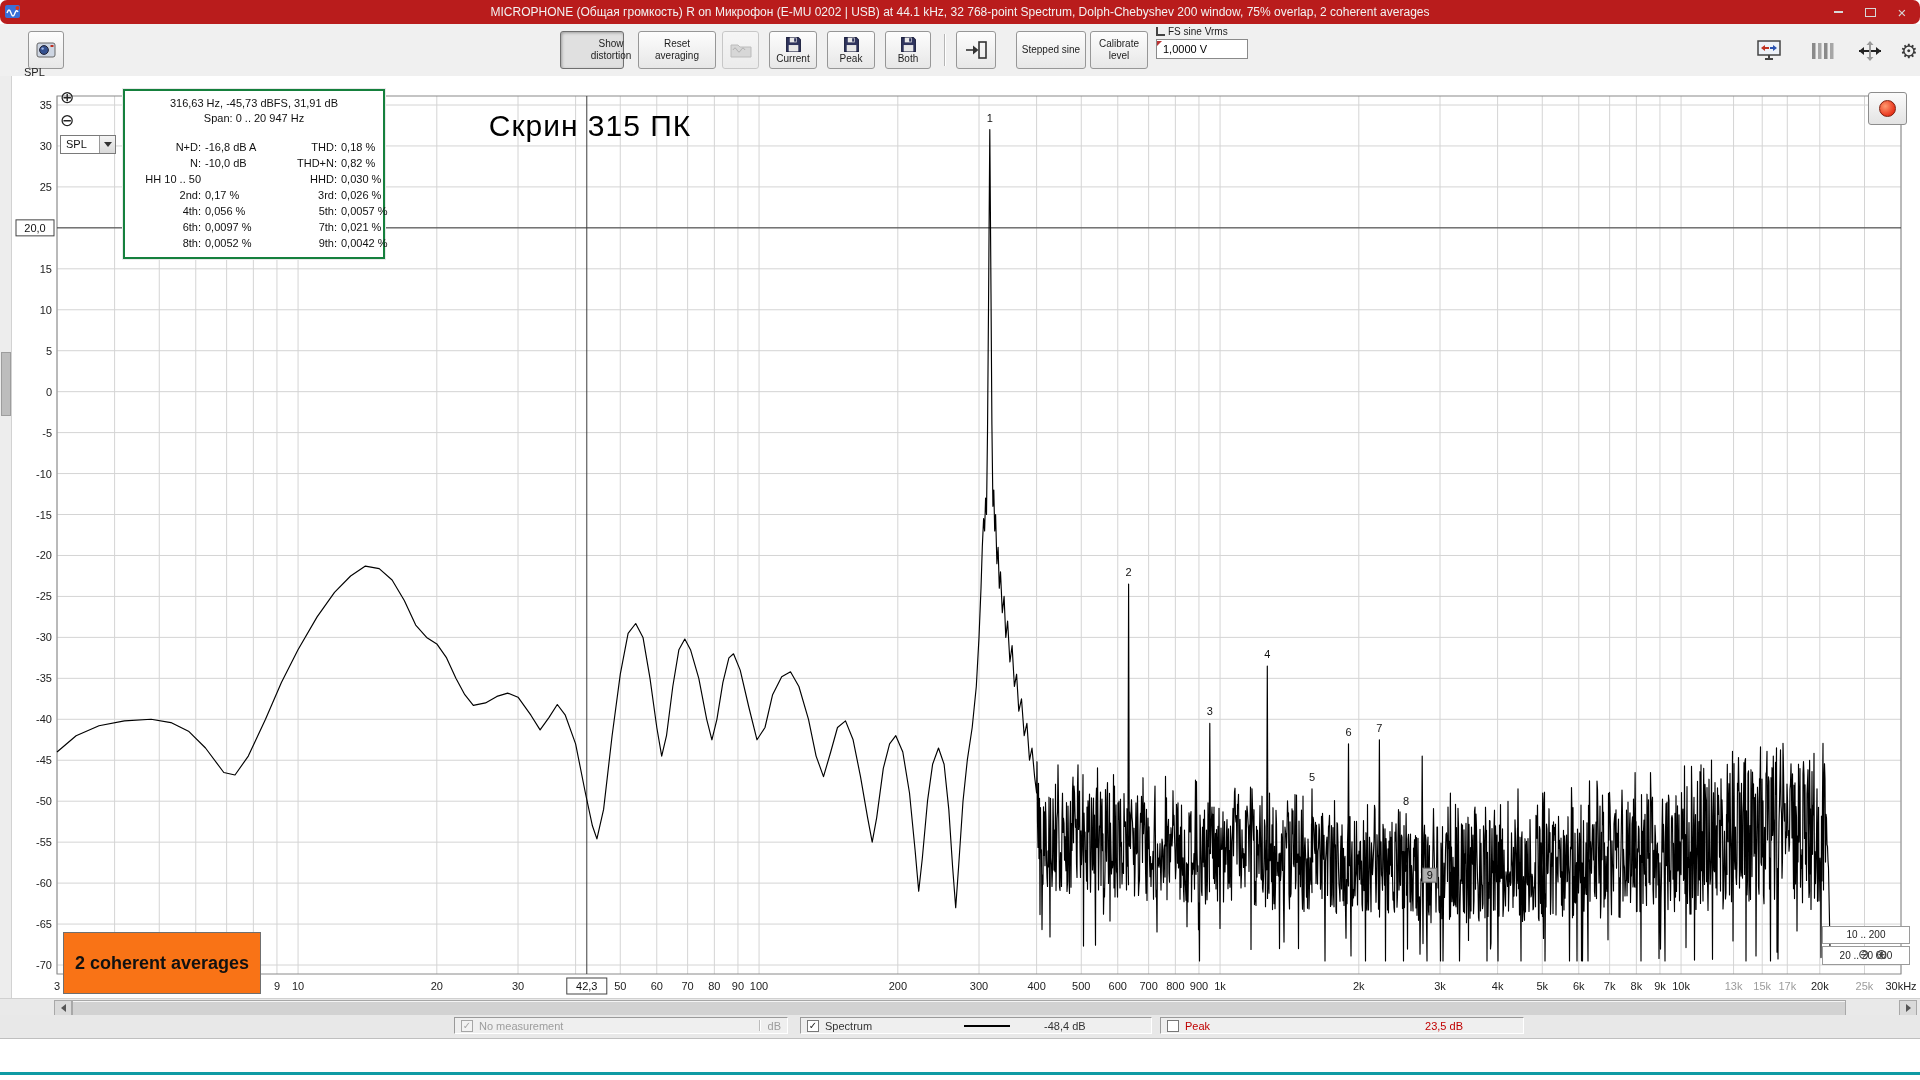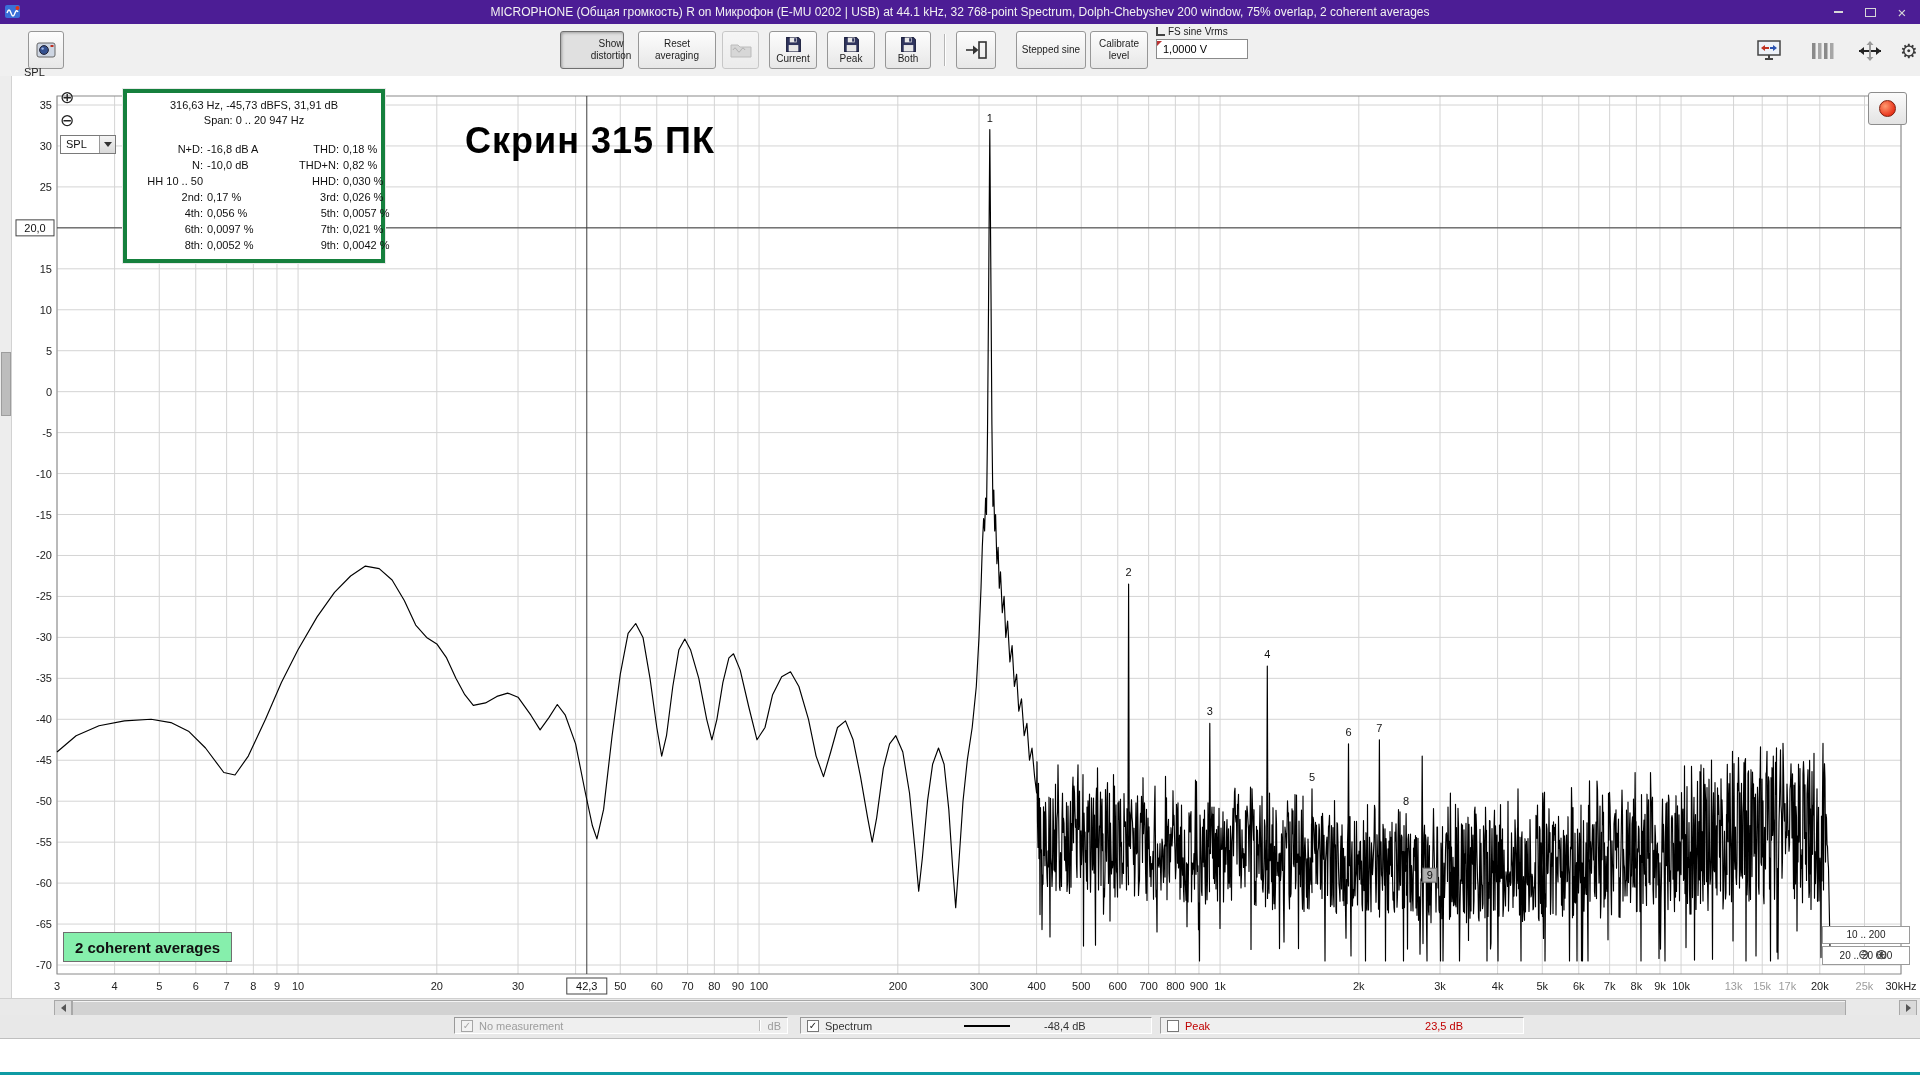--- a/index.html
+++ b/index.html
@@ -1,20 +1,20 @@
 <!DOCTYPE html>
 <html style="--accent-teal: #0f9ba4; --record-red: #e8341c; --status-red: #c00000; --trace-black: #000000;"><head>
 <meta charset="utf-8">
 <style>
   html,body{margin:0;padding:0;background:#fff;}
   body{width:1920px;height:1080px;overflow:hidden;font-family:"Liberation Sans",sans-serif;position:relative;}
   .app{position:absolute;inset:0;background:#fff;}
 
   
-  .titlebar{position:absolute;left:0;top:0;width:1920px;height:24px;background:#4c1d95;display:flex;align-items:center;}
+  .titlebar{position:absolute;left:0;top:0;width:1920px;height:24px;background:#b91c1c;display:flex;align-items:center;border-radius:7px;}
   .app-icon{width:16px;height:16px;margin-left:5px;flex:0 0 auto;}
   .title-text{position:absolute;left:0;right:0;text-align:center;color:#f2f2f2;font-size:12px;line-height:24px;white-space:nowrap;}
   .win-controls{position:absolute;right:4px;top:0;height:24px;display:flex;align-items:center;gap:4px;}
   .win-btn{width:28px;height:18px;display:flex;align-items:center;justify-content:center;color:#d8d8d8;font-size:12px;}
   .glyph-min{width:9px;height:2px;background:#d8d8d8;}
   .glyph-max{width:9px;height:7px;border:1px solid #d8d8d8;}
   .glyph-close::after{content:"×";font-size:15px;line-height:1;color:#d8d8d8;}
 
   
   .toolbar{position:absolute;left:0;top:24px;width:1920px;height:52px;background:#f0f0f0;border-bottom:1px solid #c6c6c6;}
@@ -35,36 +35,36 @@
   #chart-svg{position:absolute;left:0;top:0;}
   .spl-top{position:absolute;left:24px;top:-10px;font-size:11px;color:#222;}
   .zoom-glyph{position:absolute;left:60px;font-size:17px;color:#222;line-height:1;}
   .zoom-plus::after{content:"⊕";font-family:"DejaVu Sans",sans-serif;}
   .zoom-minus::after{content:"⊖";font-family:"DejaVu Sans",sans-serif;}
   .spl-combo{position:absolute;left:60px;top:59px;width:56px;height:19px;border:1px solid #7a7a7a;background:#fff;display:flex;box-sizing:border-box;}
   .spl-combo-text{flex:1;font-size:11px;line-height:17px;padding-left:5px;color:#111;}
   .spl-combo-btn{width:15px;background:linear-gradient(#f4f4f4,#d9d9d9);border-left:1px solid #9a9a9a;display:flex;align-items:center;justify-content:center;}
   .spl-combo-arrow{width:0;height:0;border-left:4px solid transparent;border-right:4px solid transparent;border-top:5px solid #333;}
 
-  #info-panel{position:absolute;left:123px;top:13px;width:262px;background:#fff;border:4px solid #15803d;box-shadow:0 0 0 1px #e9e9e9;padding:5px 6px 6px 6px;box-sizing:border-box;}
+  #info-panel{position:absolute;left:123px;top:13px;width:262px;background:#fff;border:2px solid #15803d;box-shadow:0 0 0 1px #e9e9e9;padding:5px 6px 6px 6px;box-sizing:border-box;}
   .ip-line{text-align:center;font-size:11px;line-height:15px;color:#111;}
   #info-rows{margin-top:14px;display:grid;grid-template-columns:70px 76px 52px 60px;column-gap:4px;row-gap:1px;font-size:11px;line-height:15px;}
   #info-rows .il{text-align:right;color:#111;}
   #info-rows .iv{text-align:left;font-weight:normal;color:#111;}
 
-  .chart-title{position:absolute;left:455px;top:44px;width:270px;text-align:center;font-size:36px;font-weight:bold;color:#000;letter-spacing:1px;}
+  .chart-title{position:absolute;left:455px;top:33px;width:270px;text-align:center;font-size:30px;font-weight:normal;color:#000;letter-spacing:1px;}
 
   #level-panel{position:absolute;left:1682px;top:13px;width:138px;height:68px;border:1px solid #949494;border-radius:7px;background:#fff;text-align:center;box-sizing:border-box;padding-top:3px;}
   .lp-big{font-size:18px;font-weight:bold;color:#111;line-height:21px;}
   .lp-small{font-size:9.5px;line-height:12px;color:#222;}
 
   #record-button{position:absolute;left:1868px;top:16px;width:37px;height:31px;border:1px solid #8d8d8d;border-radius:3px;background:linear-gradient(#fbfbfb,#e3e3e3);display:flex;align-items:center;justify-content:center;}
   .record-dot{width:15px;height:15px;border-radius:50%;border:1px solid #7c1d0c;background:radial-gradient(circle at 35% 35%,#ff9a70,var(--record-red,#e8341c) 70%);}
 
-  #avg-badge{position:absolute;left:63px;top:856px;height:28px;border:1px solid #6f6f6f;background:#86efac;font-size:15px;font-weight:bold;color:#111;display:flex;align-items:center;padding:0 11px;}
+  #avg-badge{position:absolute;left:63px;top:856px;height:28px;border:1px solid #6f6f6f;background:#f97316;font-size:18px;font-weight:bold;color:#111;display:flex;align-items:center;padding:16px 11px;}
   .range-box{position:absolute;left:1822px;width:86px;border:1px solid #9a9a9a;background:#fff;font-size:10px;text-align:center;color:#222;margin-top:20px;}
   #range1{top:830px;height:16px;line-height:16px;}
   #range2{top:850px;height:17px;line-height:17px;}
   .mini-zoom{position:absolute;left:1858px;top:871px;font-size:14px;color:#444;display:flex;gap:6px;}
   .mini-zoom span{font-family:"DejaVu Sans",sans-serif;line-height:1;}
 
   .v-scroll{position:absolute;left:0;top:0;width:11px;height:922px;background:#ededed;border-right:1px solid #d2d2d2;}
   .v-thumb{position:absolute;left:1px;top:276px;width:8px;height:62px;background:#bdbdbd;border:1px solid #9d9d9d;}
 
   

